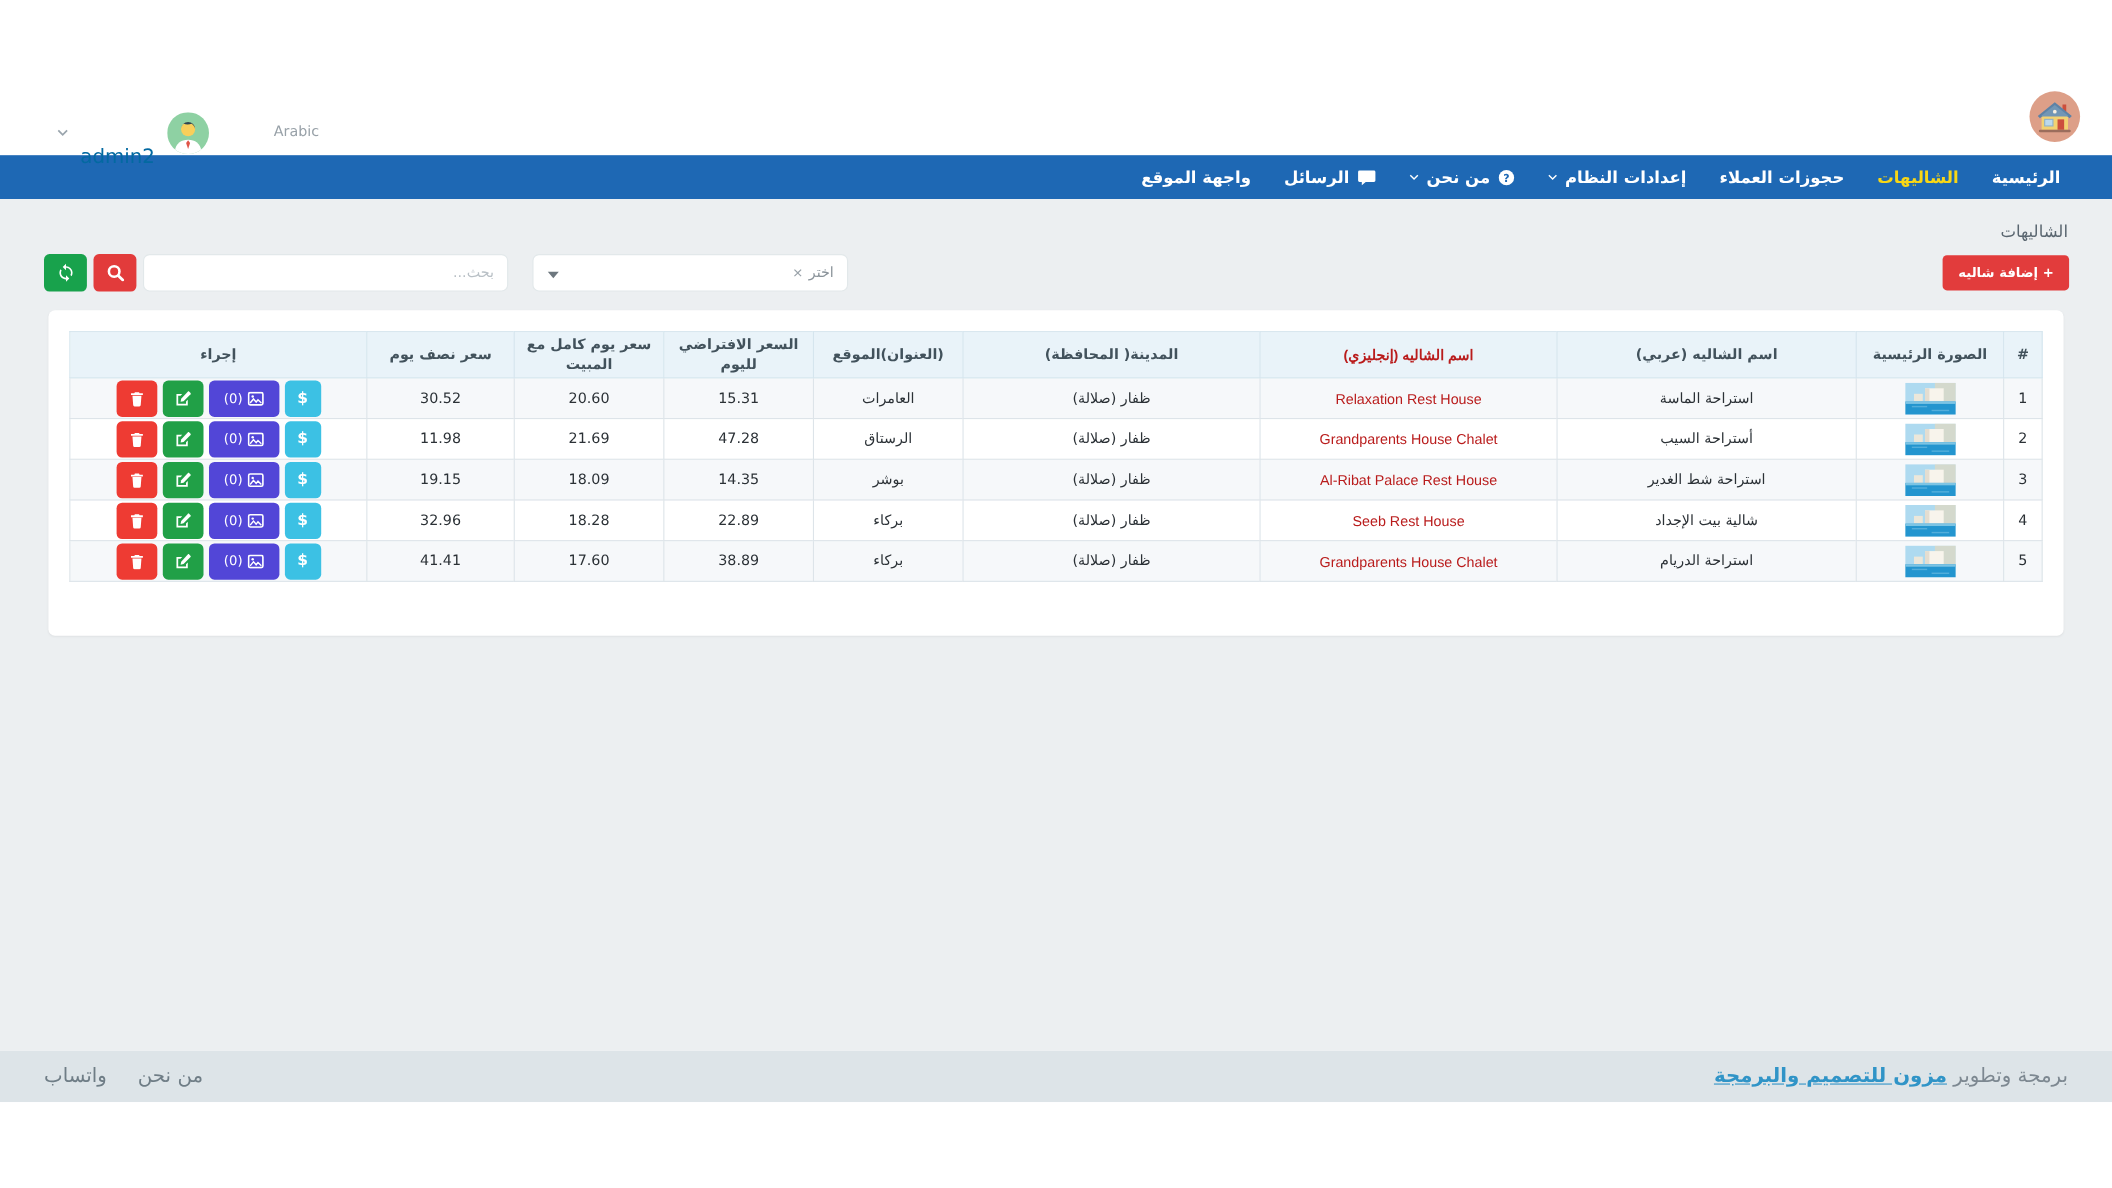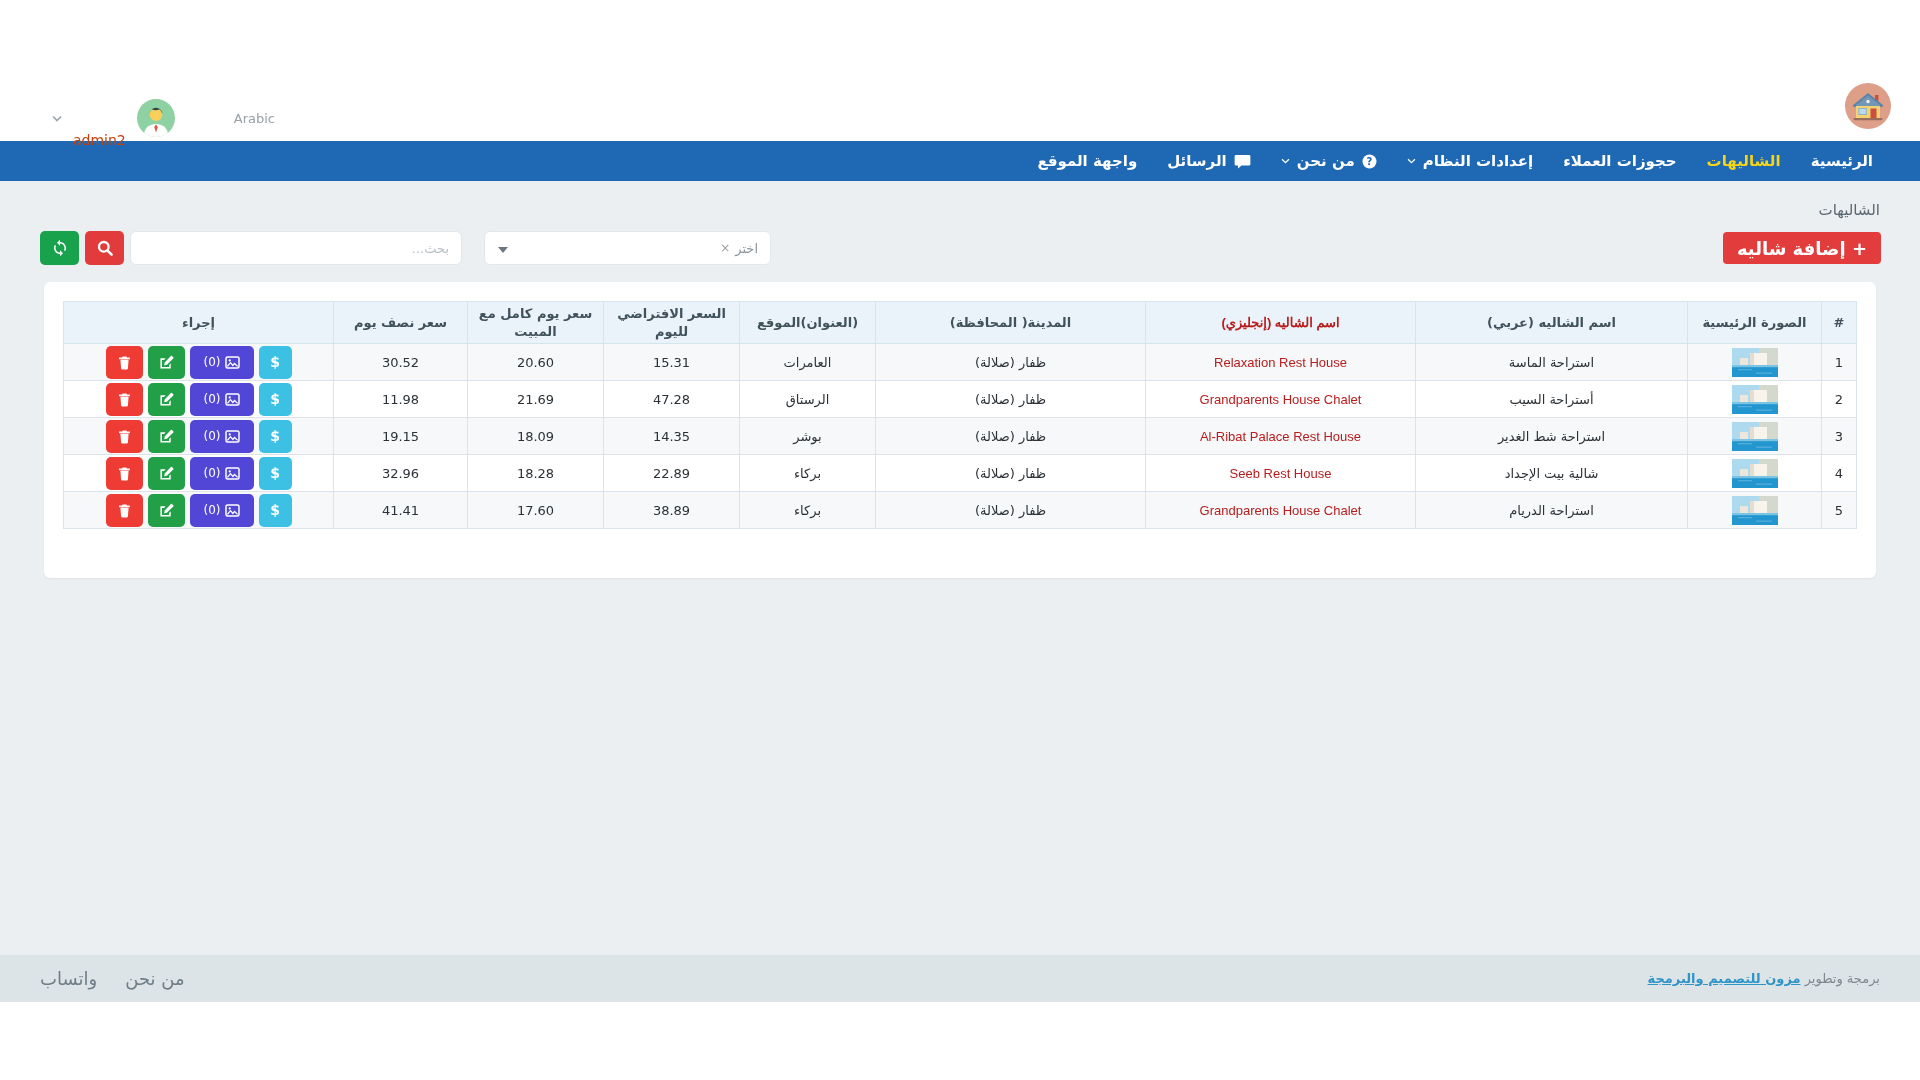--- a/index.html
+++ b/index.html
@@ -5,42 +5,42 @@
   * { box-sizing: border-box; margin: 0; padding: 0; }
   body { width: 1920px; height: 1080px; overflow: hidden; background: #fff;
          font-family: "DejaVu Sans", sans-serif; }
   .page { position: relative; width: 1920px; height: 1080px; direction: rtl; }
 
   
   .top-header { position: relative; height: 141px; background: #fff; }
   .user-cluster { position: absolute; left: 52px; top: 88px; display: flex;
                   align-items: center; gap: 11px; direction: ltr; cursor: pointer; }
   .user-caret { display: inline-flex; }
-  .uname { font-size: 14px; color: #c2410c; margin-top: 44px; }
+  .uname { font-size: 18px; color: #0369a1; margin-top: 44px; }
   .avatar { width: 38px; height: 38px; display: inline-flex; }
   .lang { font-size: 13px; color: #98a1a8; margin-left: 48px; }
   .site-logo { position: absolute; right: 28px; top: 82px; width: 48px; height: 48px; cursor: pointer; }
 
   
   .navbar { height: 40px; background: #1e68b4; display: flex; align-items: center; padding: 0 47px; }
   .nav-items { display: flex; align-items: center; gap: 30px; }
   .nav-item { display: flex; align-items: center; gap: 7px; color: #fff; font-size: 15px;
               font-weight: 600; cursor: pointer; text-decoration: none; white-space: nowrap; }
   .nav-item.active { color: #f7d616; }
   .n-icon, .caret { display: none; align-items: center; }
   .nav-item.has-q .n-icon.q { display: inline-flex; }
   .nav-item.has-chat .n-icon.c { display: inline-flex; }
   .nav-item.has-caret .caret { display: inline-flex; }
 
   
   .main { position: relative; height: 774px; background: #eceff1; }
   .page-title { position: absolute; top: 20px; right: 40px; font-size: 15px; color: #5a6670; }
   .add-btn { position: absolute; top: 51px; right: 39px; height: 32px; padding: 0 14px;
              background: #e23c3c; color: #fff; border: none; border-radius: 4px;
-             font-size: 18px; font-weight: 600; font-family: inherit; cursor: pointer; }
+             font-size: 12px; font-weight: 600; font-family: inherit; cursor: pointer; }
   .search-group { position: absolute; top: 50px; left: 40px; display: flex; gap: 6px;
                   direction: ltr; align-items: center; }
   .icon-btn { width: 39px; height: 34px; border: none; border-radius: 5px; display: flex;
               align-items: center; justify-content: center; cursor: pointer; }
   .refresh-btn { background: #18a24c; }
   .search-btn { background: #e23b3b; }
   .search-input { width: 332px; height: 34px; border: 1px solid #e2e8ea; border-radius: 6px;
                   direction: rtl; padding: 0 12px; font-size: 13px; color: #333;
                   font-family: inherit; background: #fff; outline: none; }
   .search-input::placeholder { color: #b9c0c6; }
@@ -77,21 +77,21 @@
   .abtn { height: 33px; border: none; border-radius: 5px; display: flex; align-items: center;
           justify-content: center; color: #fff; cursor: pointer; font-family: inherit; }
   .abtn.del { width: 37px; background: #ee3b33; }
   .abtn.edit { width: 37px; background: #21a047; }
   .abtn.photos { width: 64px; background: #5246d7; gap: 4px; font-size: 12px; direction: ltr; }
   .abtn.money { width: 33px; background: #3cc1e4; font-size: 14px; font-weight: bold; }
 
   
   .footer { height: 47px; background: #dde4e8; display: flex; align-items: center;
             justify-content: space-between; padding: 0 40px; }
-  .credits { font-size: 13px; color: #7d8891; margin-left: 42px; }
+  .credits { font-size: 18px; color: #7d8891; margin-left: 42px; }
   .credit-link { color: #3094c7; text-decoration: underline; font-weight: 600; cursor: pointer; }
   .flinks { display: flex; gap: 28px; }
   .flink { font-size: 18px; color: #6f7d86; text-decoration: none; cursor: pointer; }
   .bottom-white { height: 78px; background: #fff; }
 </style>
 </head>
 <body>
 
 <div class="page">
 

